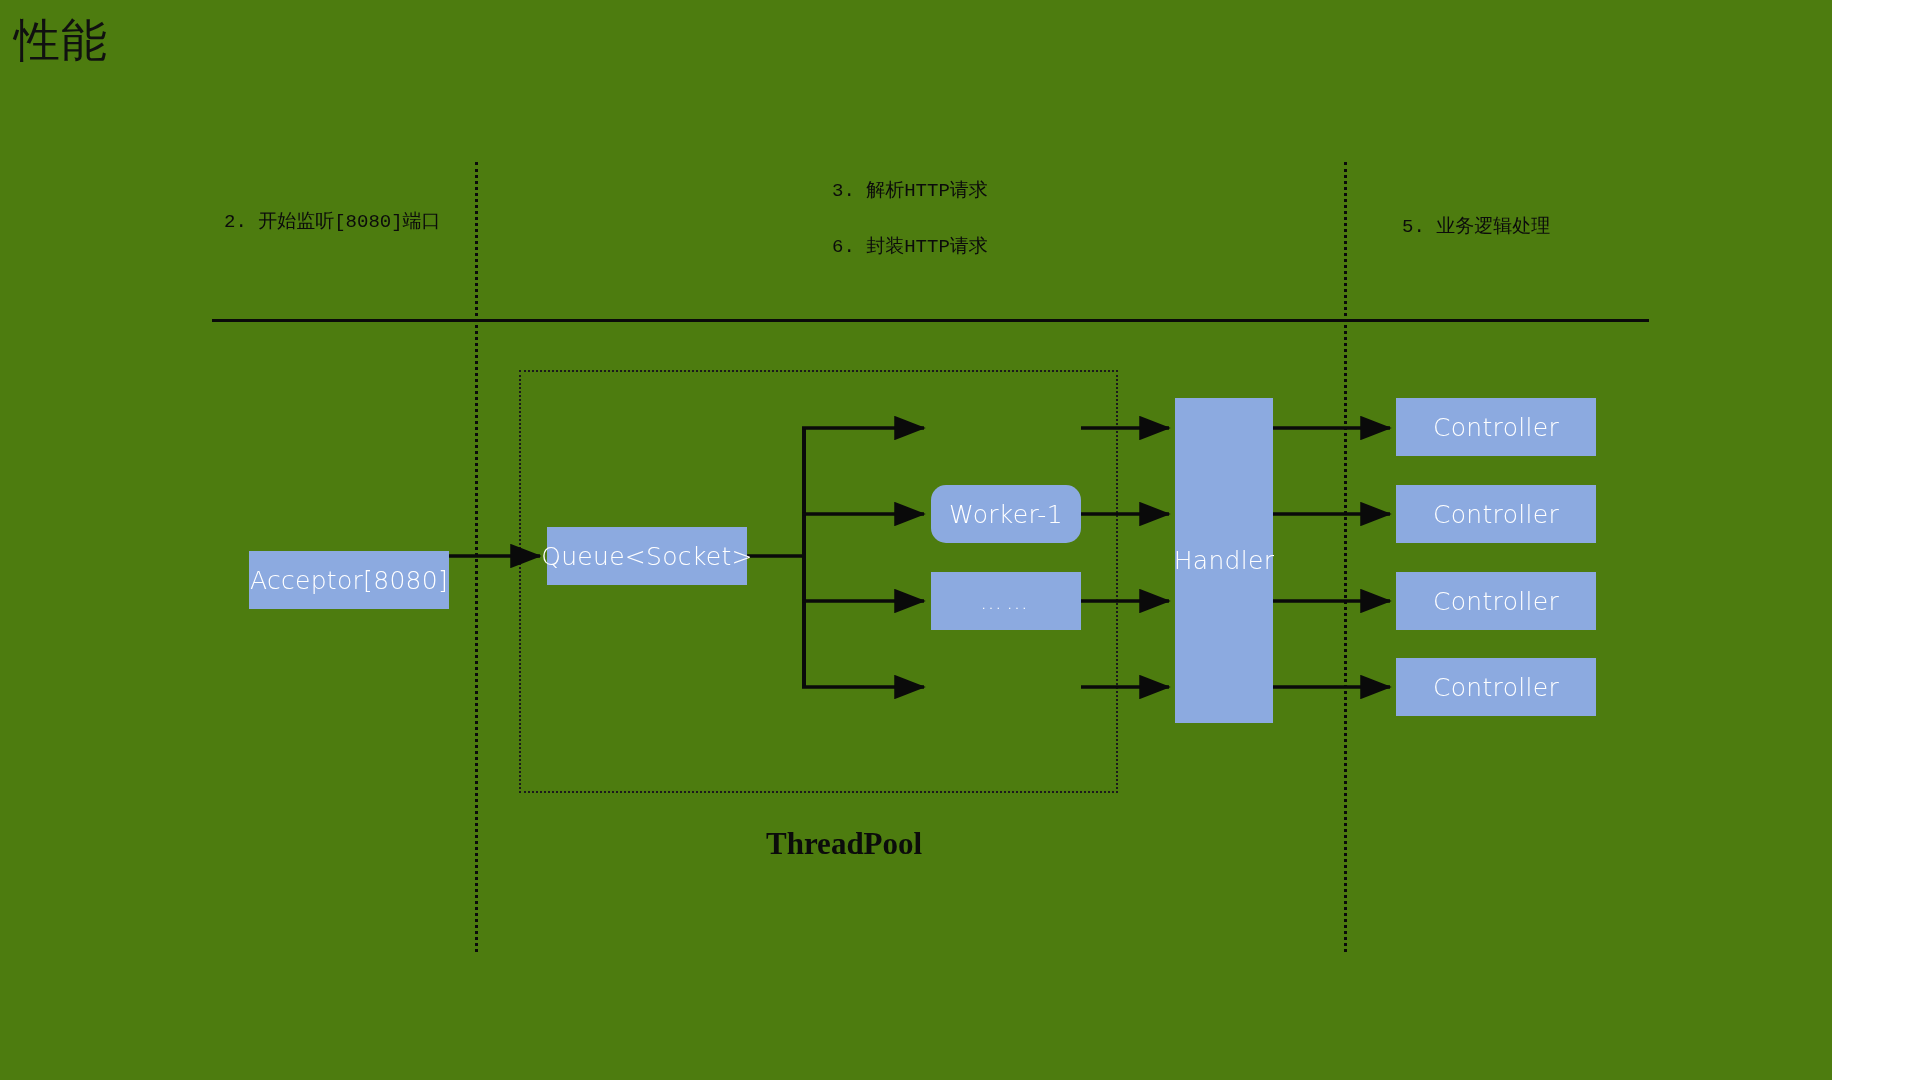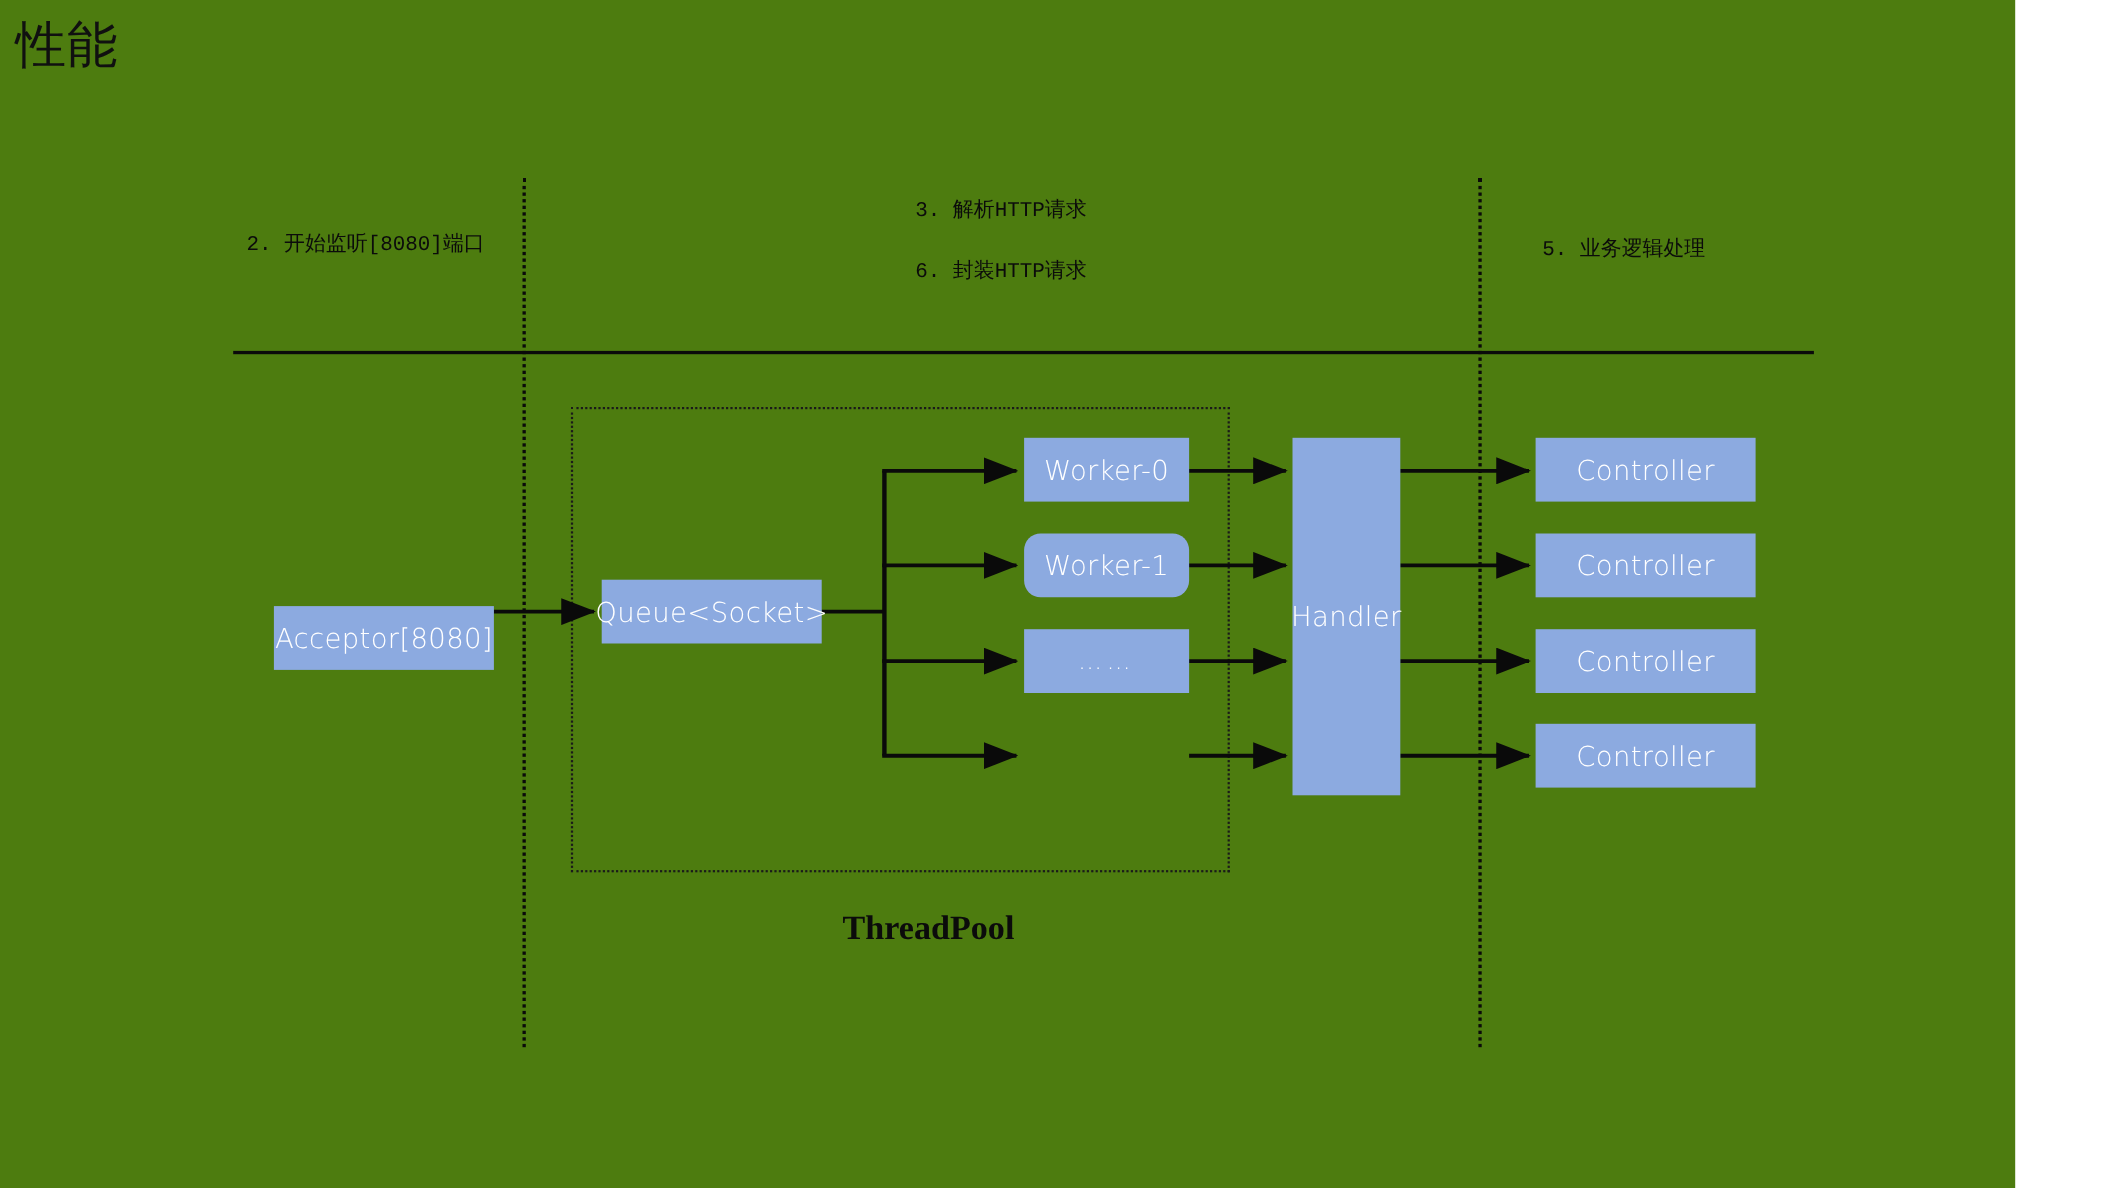--- a/index.html
+++ b/index.html
@@ -179,23 +179,20 @@
     <line x1="1273" y1="687" x2="1390" y2="687" stroke="#0A0A0A" stroke-width="3.5" marker-end="url(#arrowhead)"></line>
   </svg>
 
   <div class="node" id="node-acceptor">
     <span class="node-text">Acceptor[8080]</span>
   </div>
   <div class="node" id="node-queue">
     <span class="node-text">Queue&lt;Socket&gt;</span>
   </div>
 
-  <div class="node" id="node-worker-0">
-    <span class="node-text">Worker-0</span>
-  </div>
   <div class="node" id="node-worker-1">
     <span class="node-text">Worker-1</span>
   </div>
   <div class="node" id="node-worker-x">
     <span class="node-text">……</span>
   </div>
 
   <div class="node" id="node-handler">
     <span class="node-text">Handler</span>
   </div>

